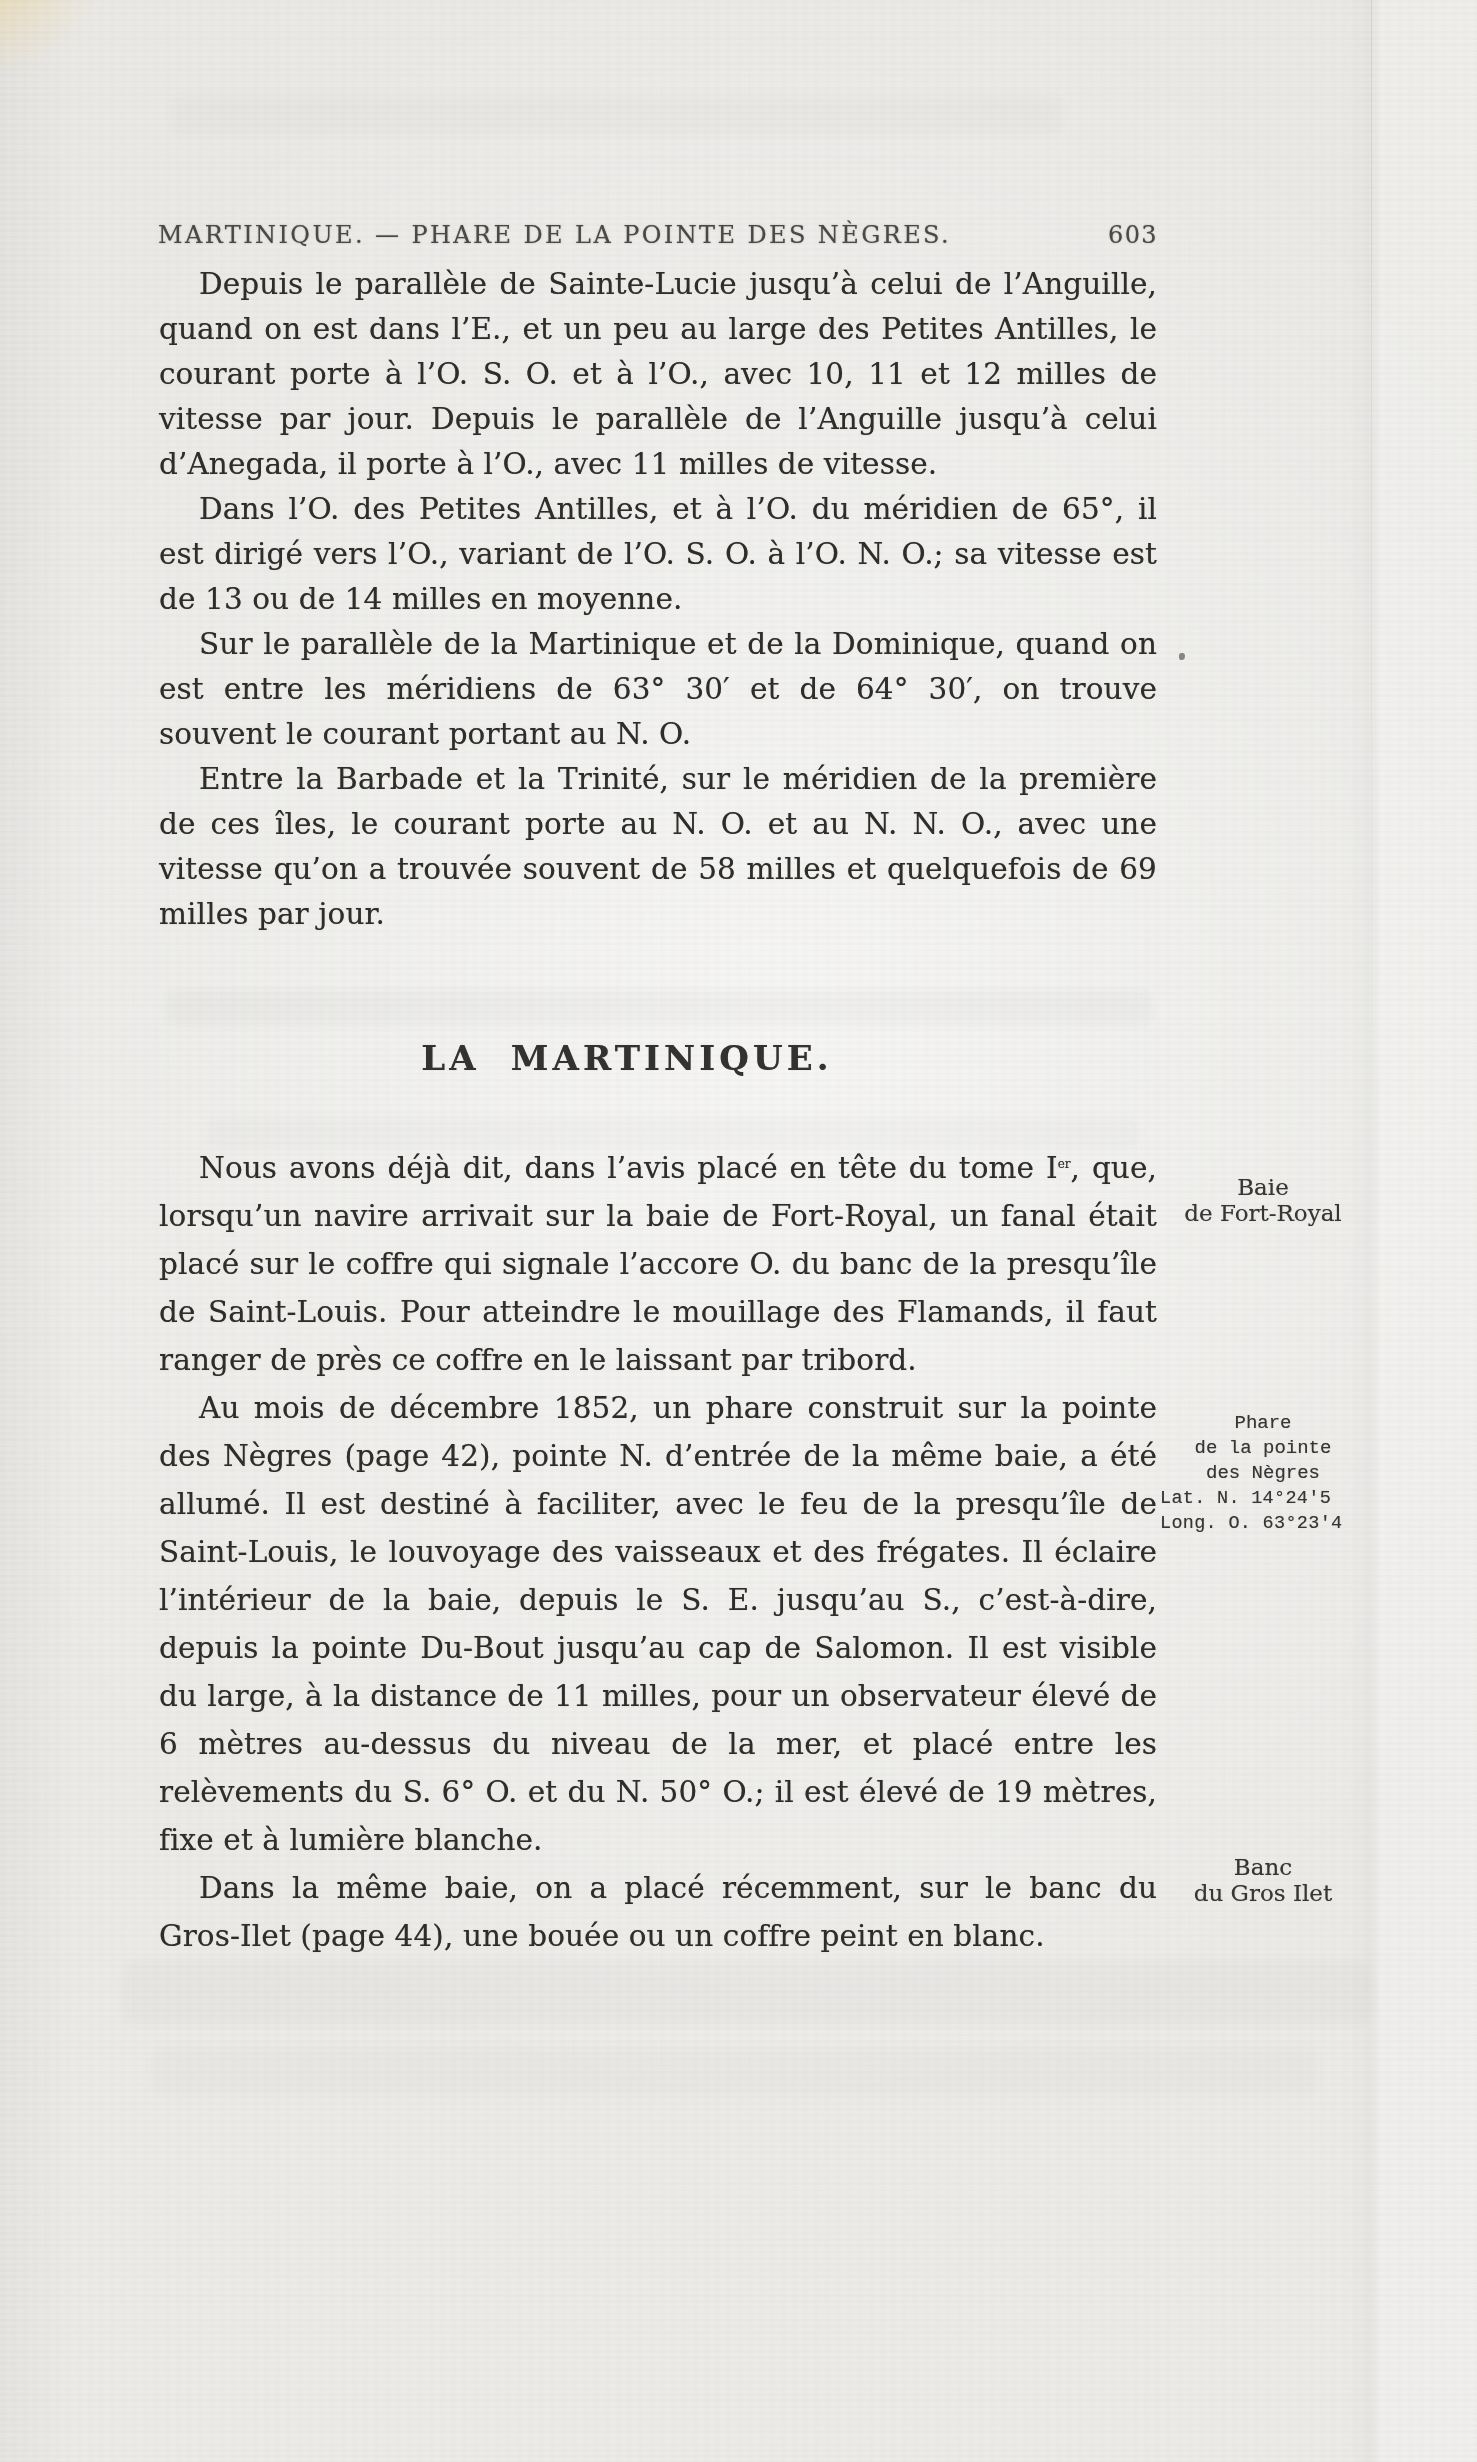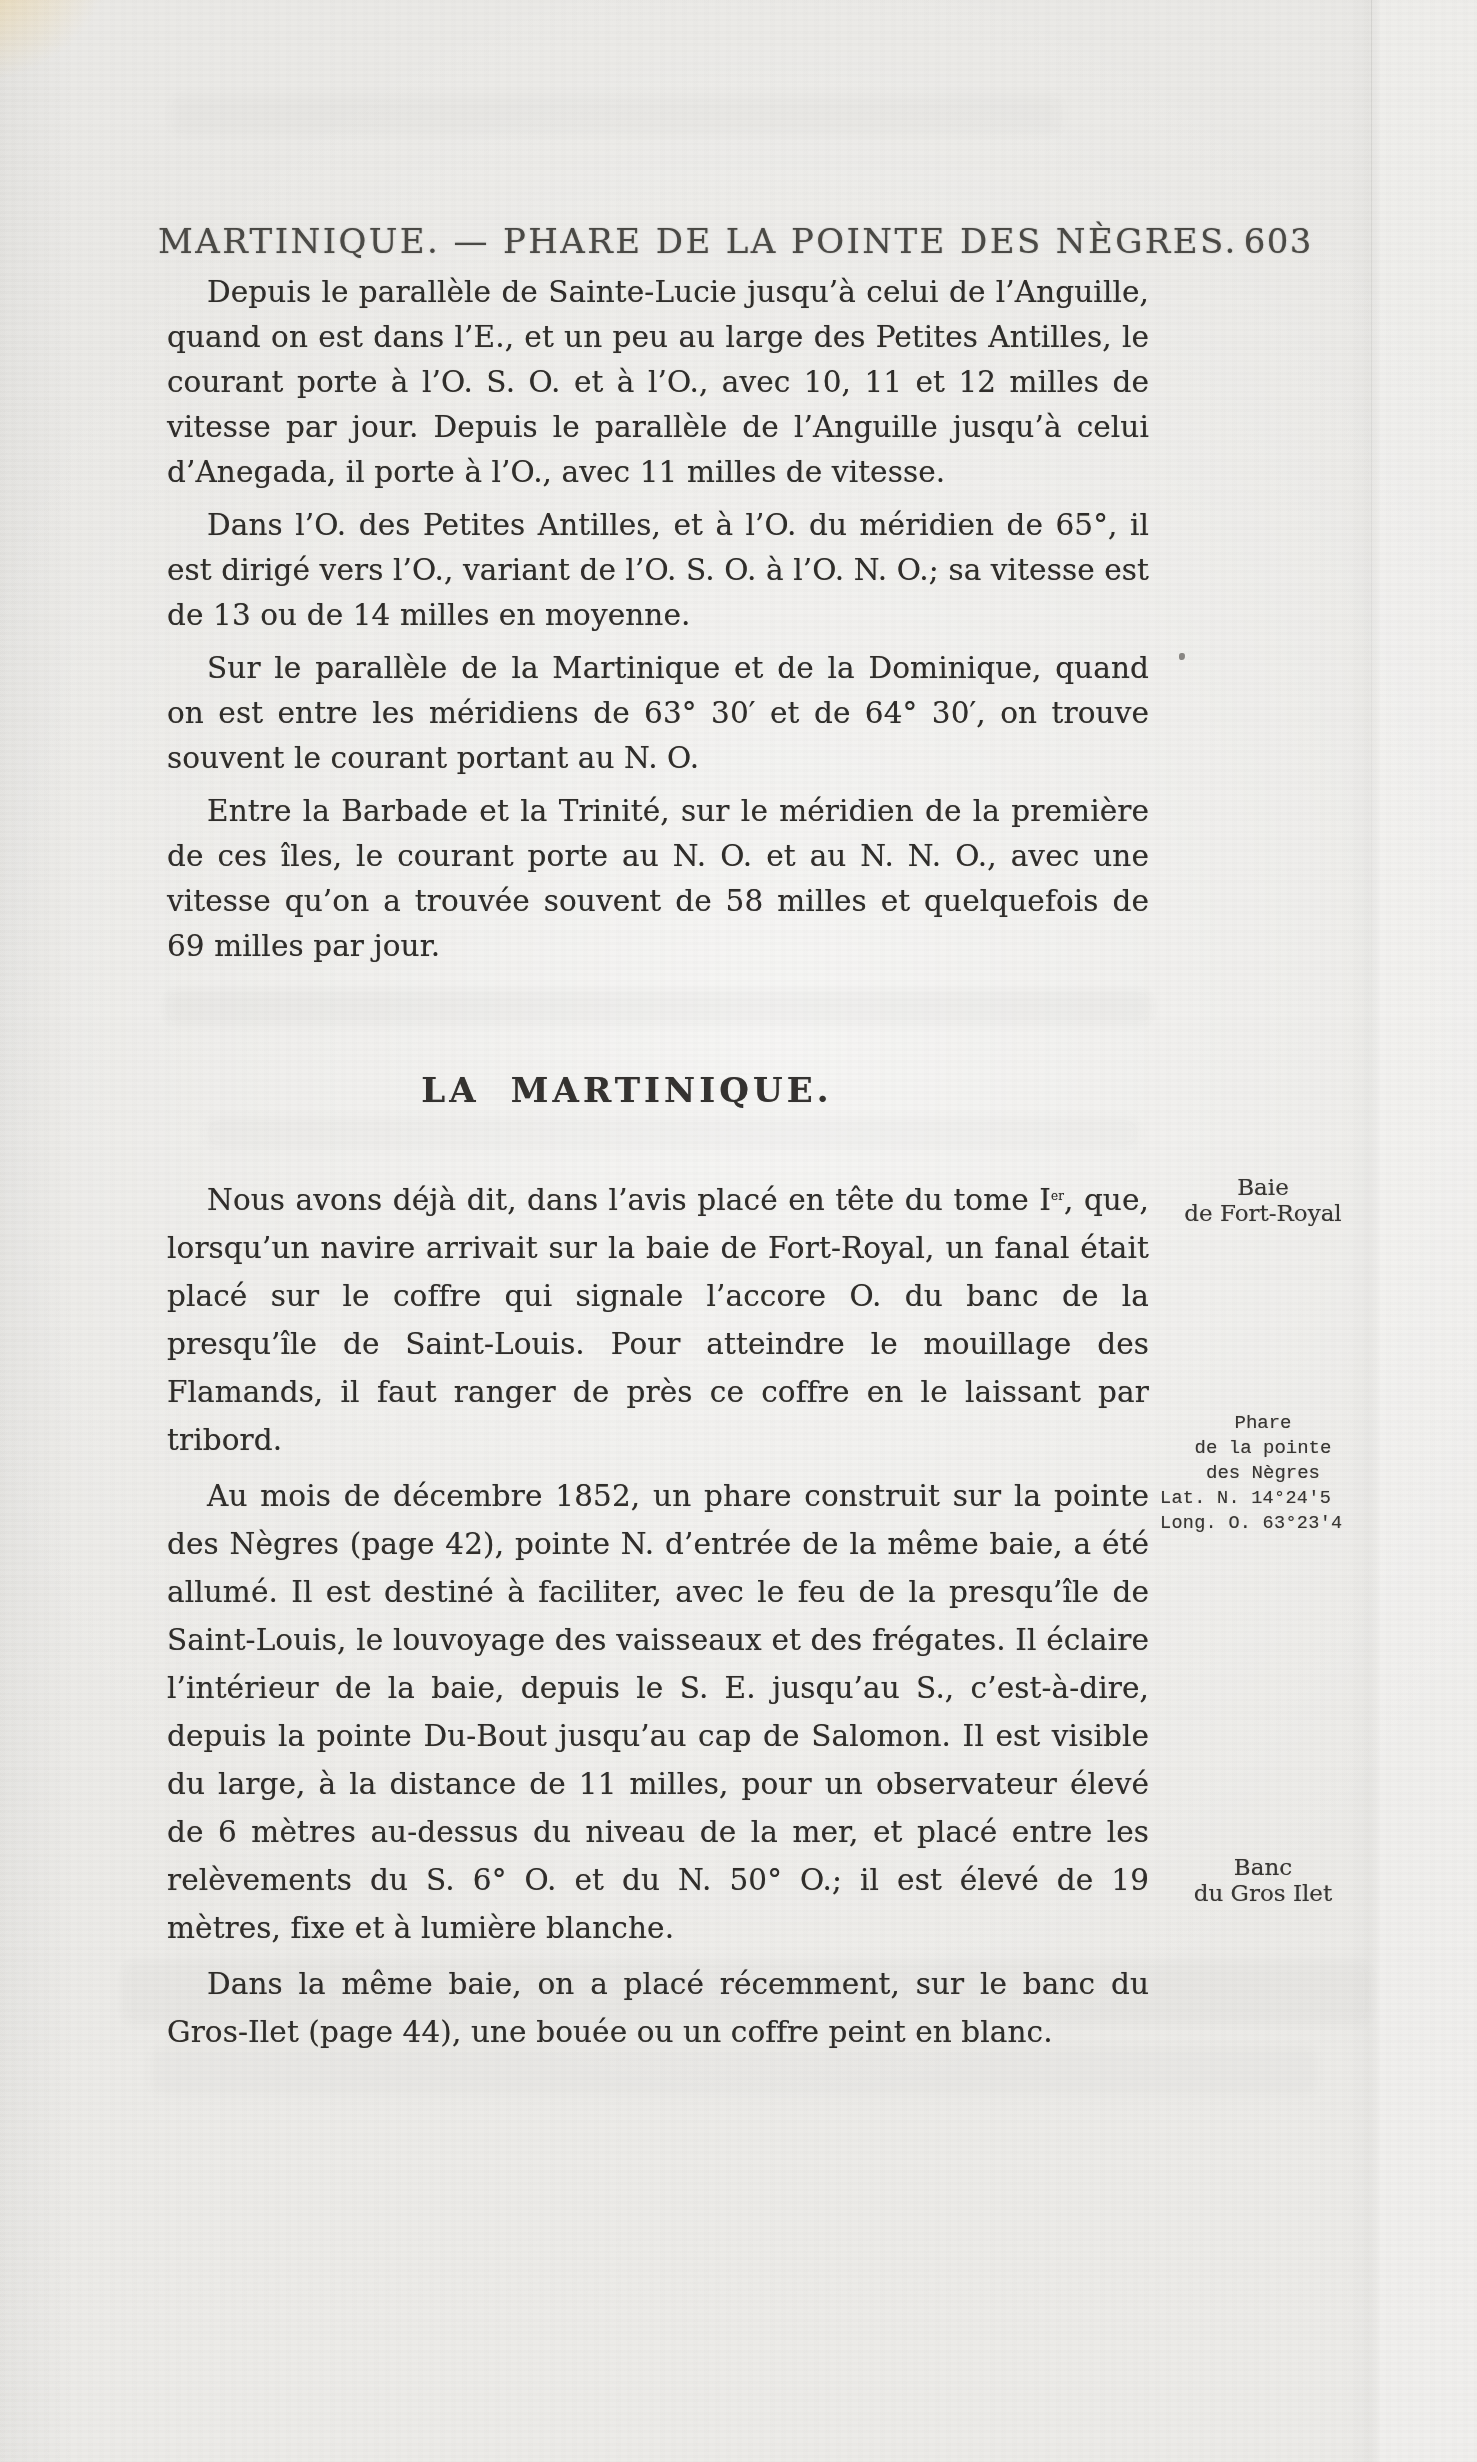--- a/index.html
+++ b/index.html
@@ -42,34 +42,34 @@
   .page-edge-line {
     position: absolute; left: 1371px; top: 0; width: 1.4px; height: 1131px;
     background: linear-gradient(to bottom, rgba(0,0,0,0.08), rgba(0,0,0,0.0));
     pointer-events: none;
   }
 
   
   .running-header {
     position: absolute; left: 158px; top: 221px; width: 1000px;
     display: flex; justify-content: space-between; align-items: flex-start;
-    font-size: 34px; letter-spacing: 2.4px;
+    font-size: 24px; letter-spacing: 2.4px;
     color: #4a4945;
     text-shadow: 0 0 1.4px rgba(74,73,69,0.55);
     white-space: nowrap;
   }
   .running-header .page-number { letter-spacing: 1.4px; margin-left: 6px; }
 
   
   .text-column {
     position: absolute; left: 159px; top: 262px; width: 998px;
     text-align: justify;
   }
   .body-p {
-    margin: 8px;
+    margin: 0;
     font-size: 29.5px;
     text-indent: 40px;
     text-shadow: 0 0 0.7px rgba(47,45,42,0.5);
     letter-spacing: 0.1px;
   }
   .body-p.s1 { line-height: 45px; }
   .body-p.s2 { line-height: 48px; }
 
   .section-heading {
     margin: 101px 0 66px;

